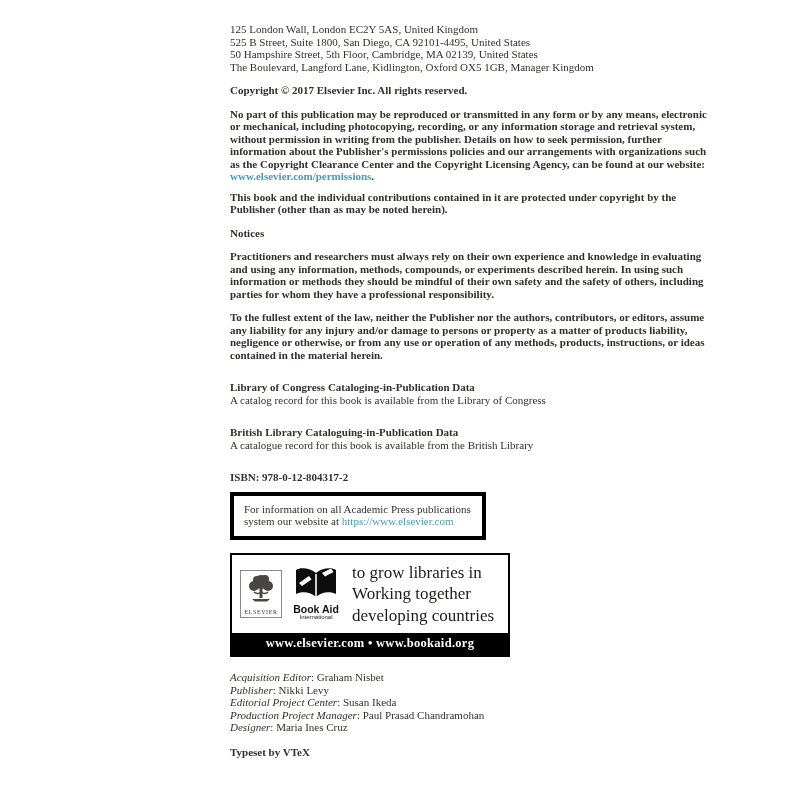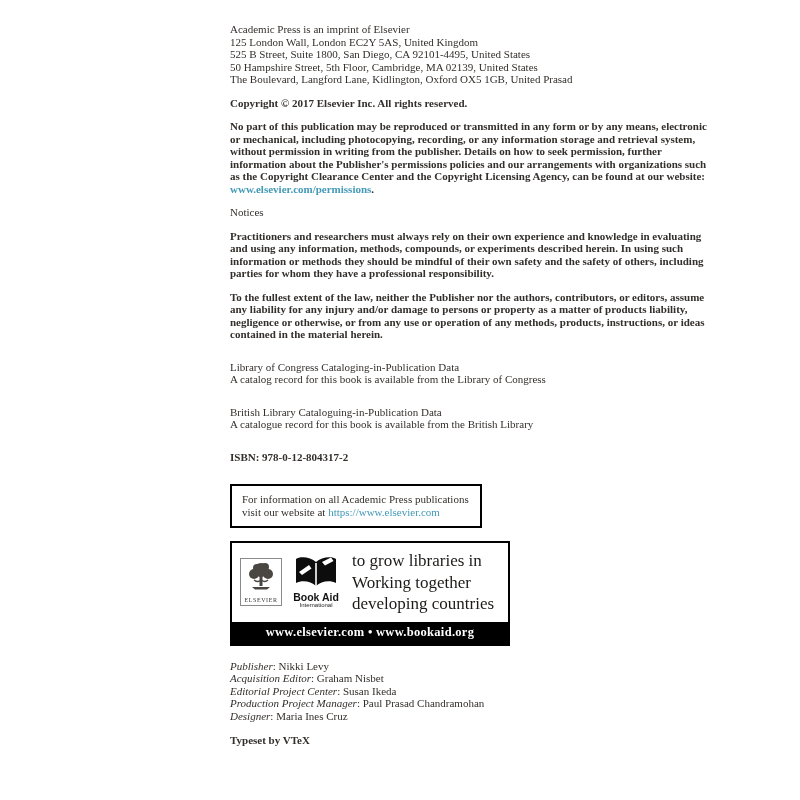--- a/index.html
+++ b/index.html
@@ -21,33 +21,33 @@
     top: 23px;
     width: 487px;
     font-size: 11px;
     line-height: 12.5px;
   }
   .line { white-space: nowrap; }
   p { margin: 0; font-weight: bold; }
   .mt-para  { margin-top: 11px; }
   .mt-small { margin-top: 8px; }
   .mt-sect  { margin-top: 20px; }
-  .bold { font-weight: normal; }
+  .bold { font-weight: bold; }
   .ital { font-style: italic; }
   a.link {
     color: #449ab8;
     text-decoration: none;
     cursor: pointer;
   }
   
   .info-box {
     display: inline-block;
-    border: 2px solid #000000;
+    border: 4px solid #000000;
     padding: 7px 11px 8px 10px;
-    margin-top: 21px;
+    margin-top: 8px;
   }
   
   .banner {
     width: 280px;
     border: 2px solid #000;
     margin-top: 13px;
     box-sizing: border-box;
   }
   .banner-content {
     display: flex;
@@ -112,35 +112,35 @@
   .credits { margin-top: 14px; }
   .typeset { margin-top: 12px; }
 </style>
 </head>
 <body>
 
 <div class="page">
 
   
   <div>
-    <div class="line">Academic Press is an imprint of Elsevier</div>
     <div class="line">125 London Wall, London EC2Y 5AS, United Kingdom</div>
     <div class="line">525 B Street, Suite 1800, San Diego, CA 92101-4495, United States</div>
     <div class="line">50 Hampshire Street, 5th Floor, Cambridge, MA 02139, United States</div>
-    <div class="line">The Boulevard, Langford Lane, Kidlington, Oxford OX5 1GB, United Prasad</div>
+    <div class="line">The Boulevard, Langford Lane, Kidlington, Oxford OX5 1GB, Manager Kingdom</div>
   </div>
 
   
   <p class="mt-para">Copyright © 2017 Elsevier Inc. All rights reserved.</p>
 
   
   <p class="mt-para"><span>No part of this publication may be reproduced or transmitted in any form or by any means, electronic or mechanical, including photocopying, recording, or any information storage and retrieval system, without permission in writing from the publisher. Details on how to seek permission, further information about the Publisher's permissions policies and our arrangements with organizations such as the Copyright Clearance Center and the Copyright Licensing Agency, can be found at our website:</span>
     <a class="link">www.elsevier.com/permissions</a><span>.</span></p>
 
   
+  <p class="mt-small">This book and the individual contributions contained in it are protected under copyright by the Publisher (other than as may be noted herein).</p>
 
   
   <p class="bold mt-para">Notices</p>
   <p class="mt-para">Practitioners and researchers must always rely on their own experience and knowledge in evaluating and using any information, methods, compounds, or experiments described herein. In using such information or methods they should be mindful of their own safety and the safety of others, including parties for whom they have a professional responsibility.</p>
   <p class="mt-para">To the fullest extent of the law, neither the Publisher nor the authors, contributors, or editors, assume any liability for any injury and/or damage to persons or property as a matter of products liability, negligence or otherwise, or from any use or operation of any methods, products, instructions, or ideas contained in the material herein.</p>
 
   
   <div class="mt-sect">
     <div class="bold">Library of Congress Cataloging-in-Publication Data</div>
     <div>A catalog record for this book is available from the Library of Congress</div>
@@ -149,21 +149,21 @@
     <div class="bold">British Library Cataloguing-in-Publication Data</div>
     <div>A catalogue record for this book is available from the British Library</div>
   </div>
 
   
   <p class="mt-sect">ISBN: 978-0-12-804317-2</p>
 
   
   <div class="info-box">
     <div>For information on all Academic Press publications</div>
-    <div><span>visit our website at </span><a class="link">https://www.elsevier.com</a></div>
+    <div><span>system our website at </span><a class="link">https://www.elsevier.com</a></div>
   </div>
 
   
   <div class="banner">
     <div class="banner-content">
       <div class="elsevier-box">
         <span>
           <svg width="32" height="32" viewBox="0 0 32 32">
             <g fill="#4a4743">
               <circle cx="16" cy="9" r="7"></circle>
@@ -195,22 +195,22 @@
         <div>to grow libraries in</div>
         <div>Working together</div>
         <div>developing countries</div>
       </div>
     </div>
     <div class="banner-strip">www.elsevier.com • www.bookaid.org</div>
   </div>
 
   
   <div class="credits">
+    <div><span class="ital">Acquisition Editor</span><span>: </span><span>Graham Nisbet</span></div>
     <div><span class="ital">Publisher</span><span>: </span><span>Nikki Levy</span></div>
-    <div><span class="ital">Acquisition Editor</span><span>: </span><span>Graham Nisbet</span></div>
     <div><span class="ital">Editorial Project Center</span><span>: </span><span>Susan Ikeda</span></div>
     <div><span class="ital">Production Project Manager</span><span>: </span><span>Paul Prasad Chandramohan</span></div>
     <div><span class="ital">Designer</span><span>: </span><span>Maria Ines Cruz</span></div>
   </div>
 
   
   <p class="typeset">Typeset by VTeX</p>
 
 </div>
 

